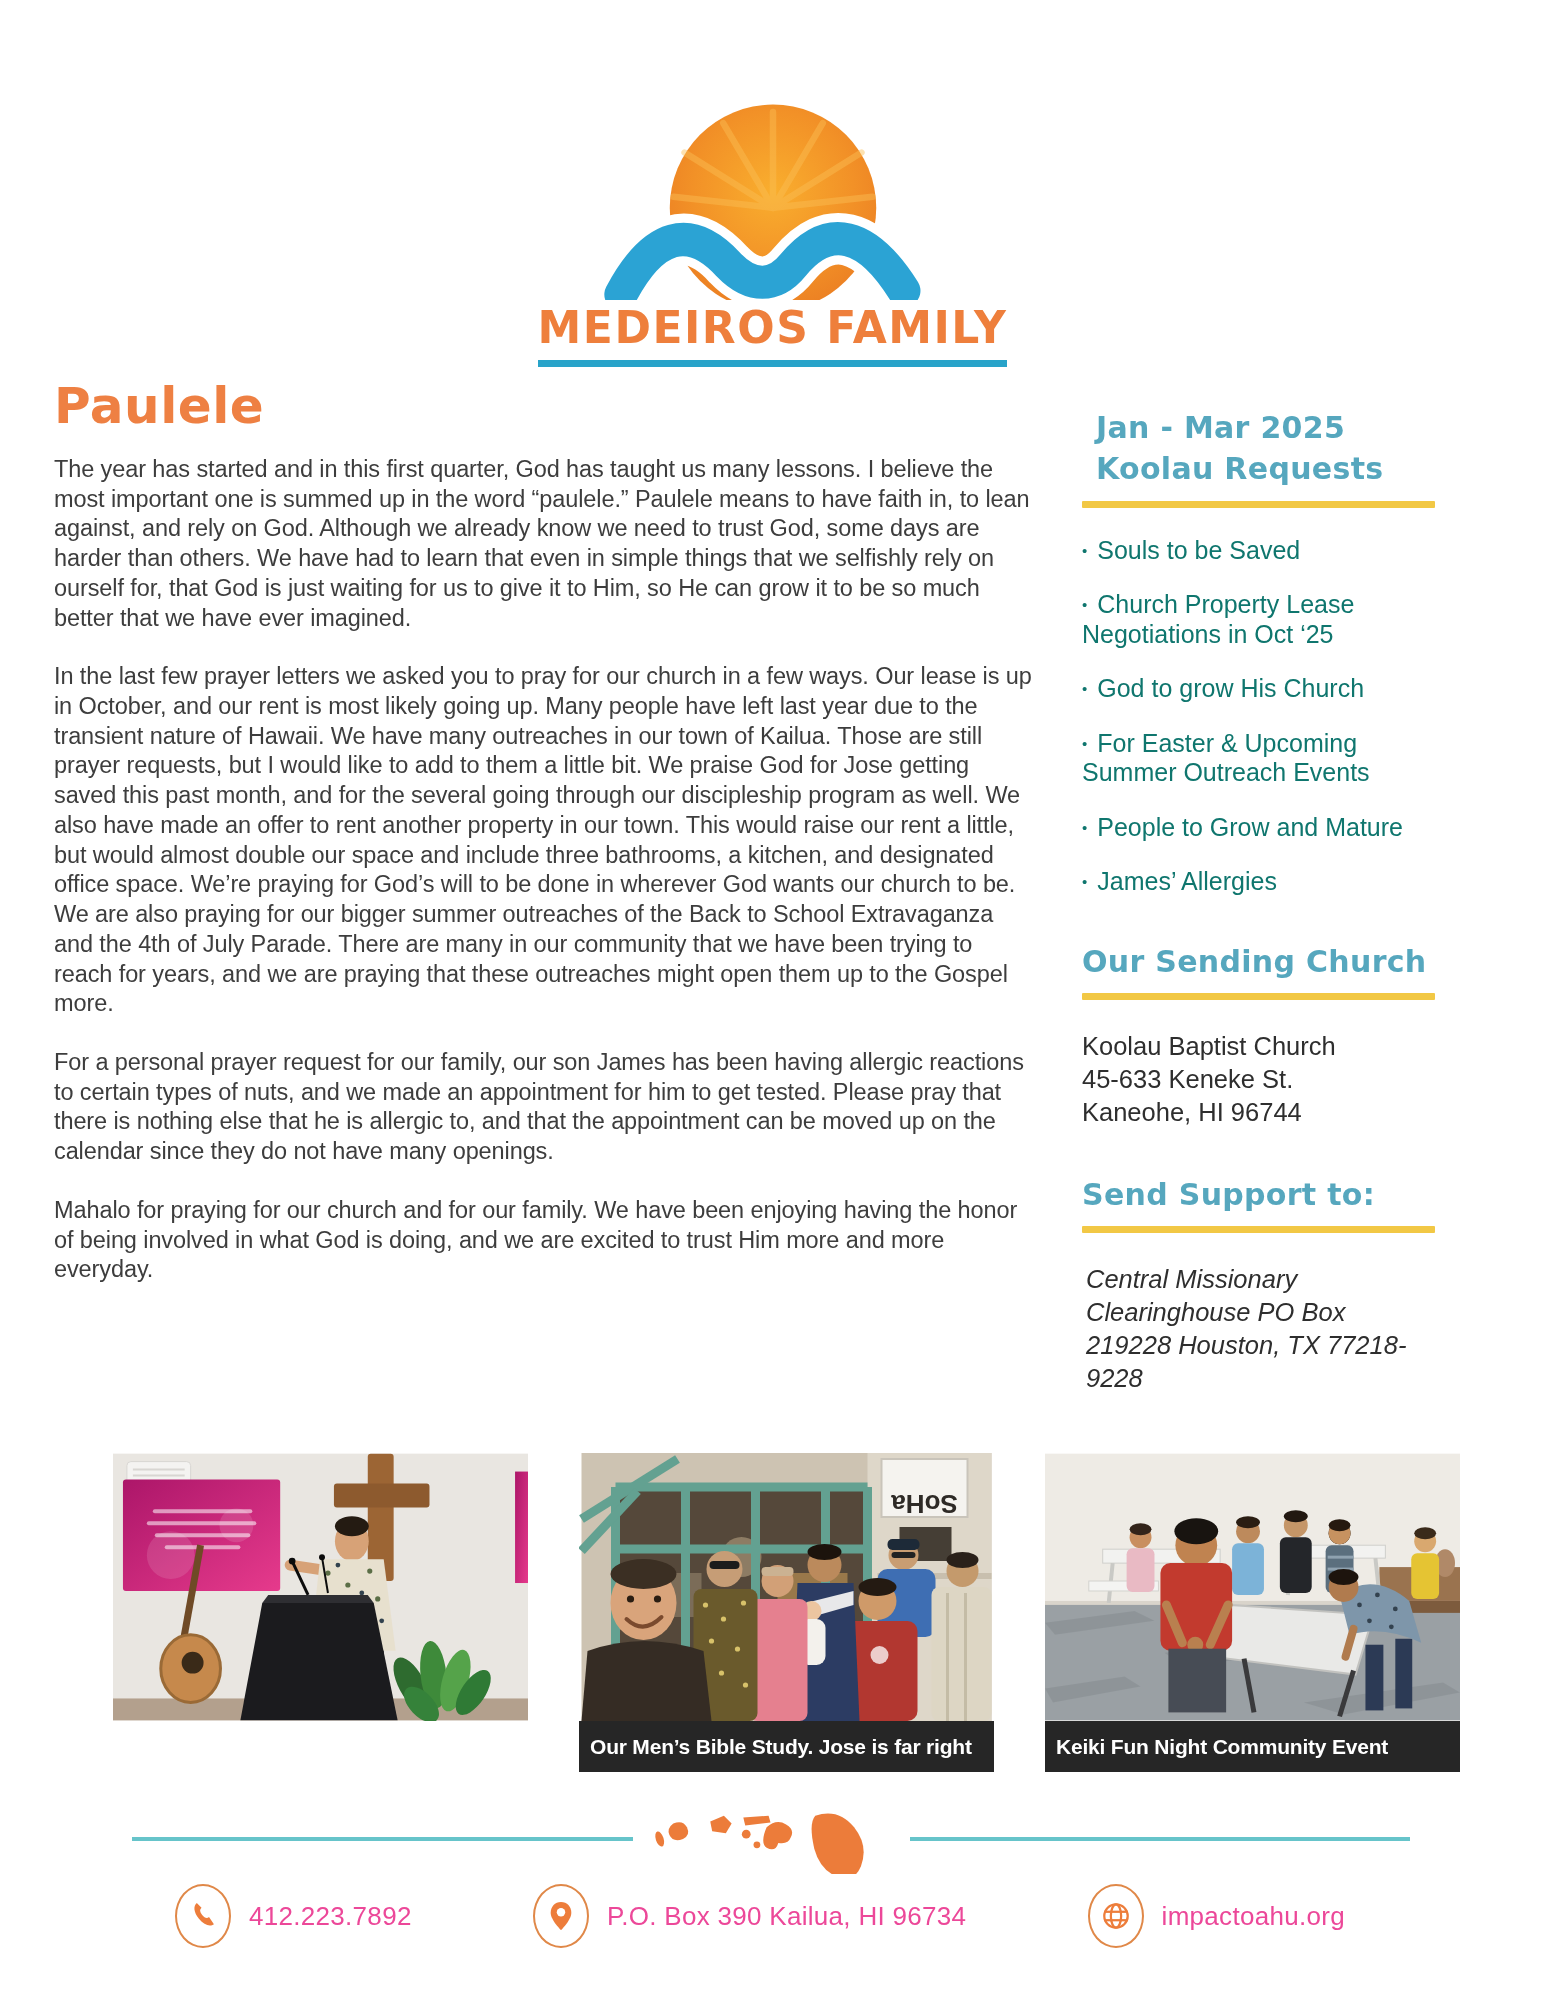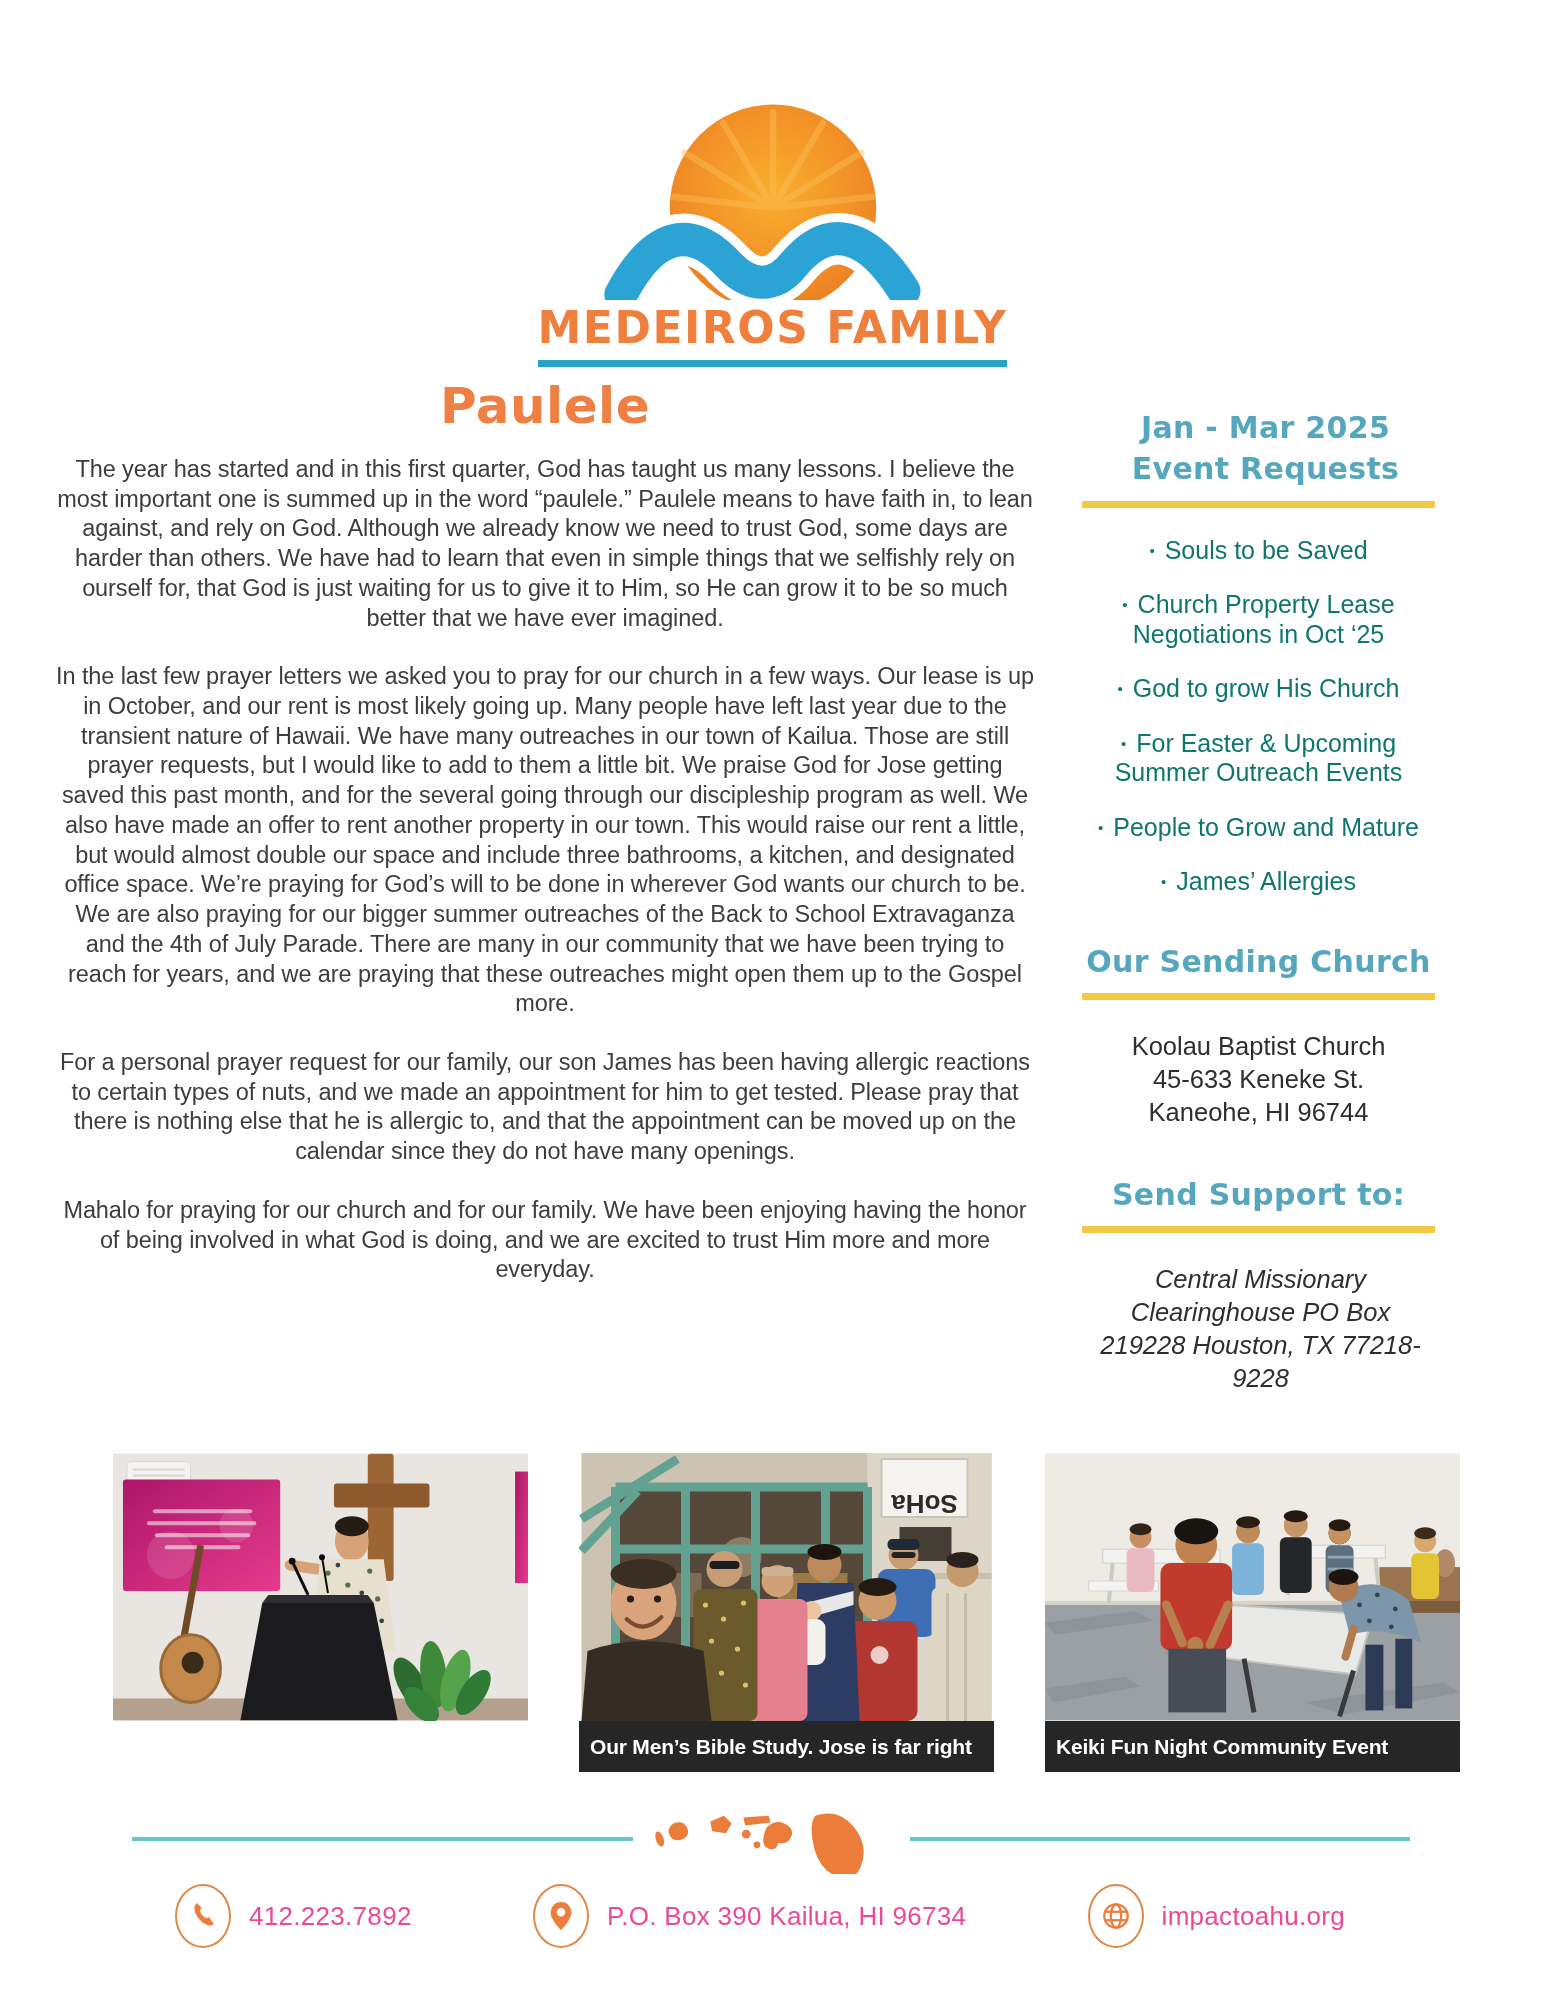--- a/index.html
+++ b/index.html
@@ -12,21 +12,21 @@
   
   .logo-block { text-align:center; padding-top:72px; }
   .logo-art { display:block; margin:0 auto; }
   .logo-title {
     display:inline-block; margin-top:2px; padding-bottom:7px;
     border-bottom:7px solid #28a3c9;
     font-family:"DejaVu Sans", sans-serif; font-weight:800;
     font-size:44px; letter-spacing:1.5px; color:#ee7f3c;
   }
   
-  .content { display:flex; gap:46px; padding:6px 85px 0 29px; height:1086px;text-align:center; }
+  .content { display:flex; gap:46px; padding:6px 85px 0 29px; height:1086px; }
   .article { width:982px; flex:none; }
   .article h1 {
     font-family:"DejaVu Sans", sans-serif; font-weight:800;
     font-size:50px; color:#ee8043; margin:4px 0 20px 0; letter-spacing:0.5px;
   }
   .para { font-size:23.5px; line-height:1.265; color:#3d3d3d; margin-bottom:29px; letter-spacing:-0.1px; }
   
   .sidebar { flex:1; padding-top:34px; }
   .sb-h {
     font-family:"DejaVu Sans", sans-serif; font-weight:800;
@@ -105,21 +105,21 @@
           <p class="para">For a personal prayer request for our family, our son James has been having allergic reactions to certain types of nuts, and we made an appointment for him to get tested. Please pray that there is nothing else that he is allergic to, and that the appointment can be moved up on the calendar since they do not have many openings.</p>
 
           <p class="para">Mahalo for praying for our church and for our family. We have been enjoying having the honor of being involved in what God is doing, and we are excited to trust Him more and more everyday.</p>
         </div>
     </main>
 
     <aside class="sidebar">
 
       <section class="sb-section">
         <div class="sb-h indent">Jan - Mar 2025</div>
-        <div class="sb-h indent">Event Requests</div>
+        <div class="sb-h indent">Koolau Requests</div>
         <div class="ybar"></div>
         <ul class="prayer-list">
 
             <li>Souls to be Saved</li>
 
             <li>Church Property Lease Negotiations in Oct ‘25</li>
 
             <li>God to grow His Church</li>
 
             <li>For Easter &amp; Upcoming Summer Outreach Events</li>

